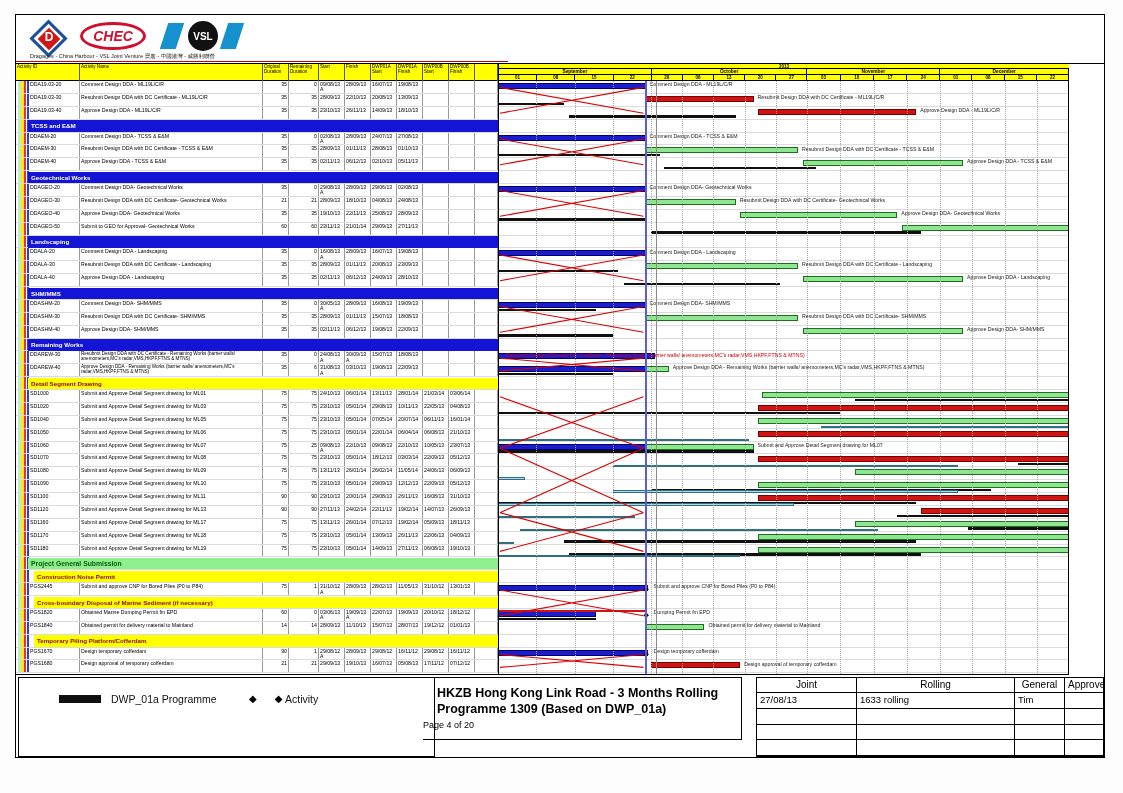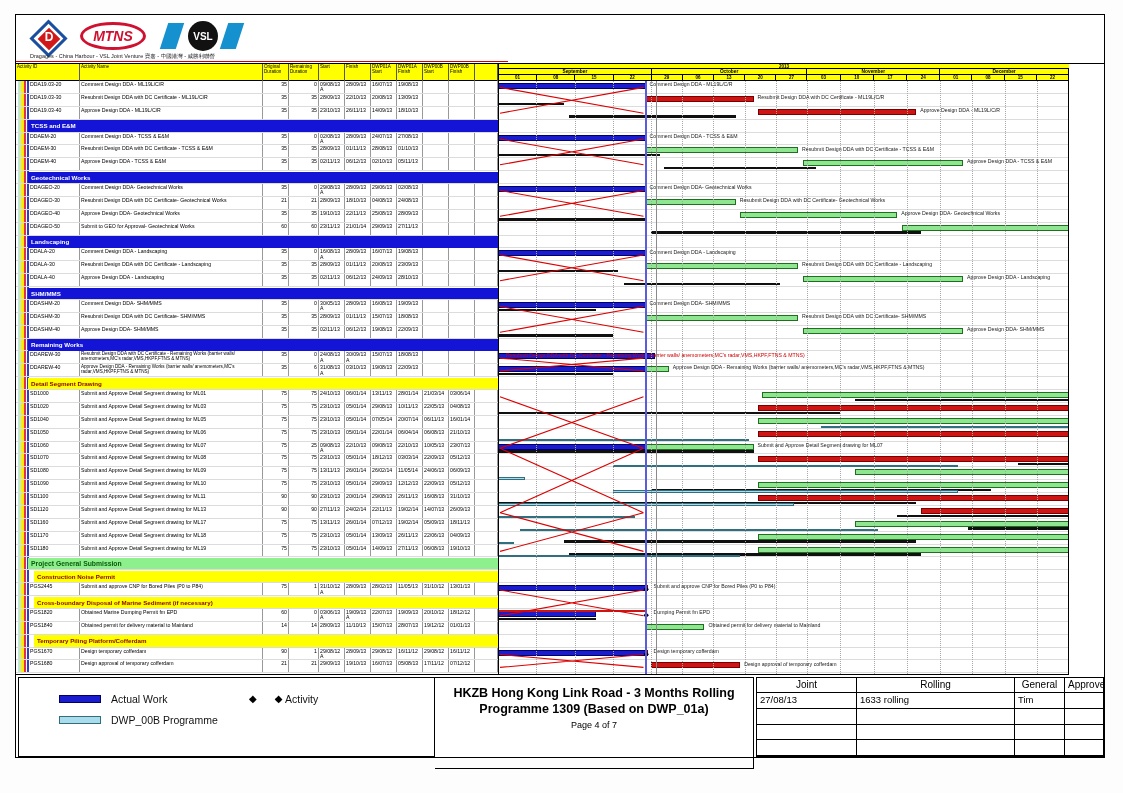--- a/index.html
+++ b/index.html
@@ -48,42 +48,42 @@
   .plotborder-r{position:absolute;right:0;top:0;height:100%;width:1px;background:#000;}
   .zz{position:absolute;left:482px;top:66px;pointer-events:none;z-index:4;}
   .bodybottom{position:absolute;left:0;top:659px;width:1053px;height:1px;background:#000;}
   
   .footer{position:absolute;left:0;top:662px;width:1088px;height:80px;}
   .legendbox{position:absolute;left:2px;top:0;width:417px;height:80px;border:1px solid #000;}
   .legend-grid{position:absolute;left:40px;top:10px;width:360px;display:grid;grid-template-columns:190px 170px;grid-auto-rows:21px;}
   .legend-item{display:flex;align-items:center;font-size:10.5px;color:#111;}
   .swatch{width:42px;height:8px;margin-right:10px;flex:0 0 auto;}
   .swatch.ms{background:none;border:none;height:auto;font-size:10px;color:#000;letter-spacing:18px;margin-right:-6px;}
-  .titlebox{position:absolute;left:419px;top:0;width:319px;height:92px;border:1px solid #000;border-left:none;text-align:center;}
+  .titlebox{position:absolute;left:407px;top:0;width:319px;height:63px;border:1px solid #000;border-left:none;text-align:left;}
   .titlebox .tt{font-weight:bold;font-size:12.5px;line-height:1.25;padding:8px 14px 0 14px;color:#000;}
   .titlebox .pg{font-size:9px;margin-top:3px;color:#000;}
   .revbox{position:absolute;left:740px;top:0;width:348px;height:80px;border:1px solid #000;display:grid;grid-template-columns:100px 158px 50px 38px;grid-template-rows:15px 1fr 1fr 1fr 1fr;}
   .revcell{border-right:1px solid #000;border-bottom:1px solid #000;font-size:9.5px;padding:1px 3px;overflow:hidden;color:#000;}
   .revcell.h{text-align:center;font-size:10px;}
   .revcell:nth-child(4n){border-right:none;}
 </style>
 </head>
 <body>
 
 <div class="page">
   <div class="frame">
 
     <div class="logostrip">
       <div class="dlogo">
         <div class="dia"></div>
           <div class="dia2"></div>
         <div class="dtxt">D</div>
       </div>
       <div class="cheologo">
-          <span>MTNS</span>
+          <span>CHEC</span>
         </div>
       <div class="vsllogo">
         <div class="vsl-sl" style="left:6px;"></div>
         <div class="vsl-circ">VSL</div>
         <div class="vsl-sl" style="left:66px;"></div>
       </div>
       <div class="jvcaption">Dragages - China Harbour - VSL Joint Venture  寶嘉 - 中國港灣 - 威勝利聯營</div>
       <div class="redline"></div>
     </div>
 
@@ -1107,36 +1107,32 @@
       </div>
     <svg class="zz" id="zzsvg" width="571" height="592.802">
         <path d="M2 6.4 L145.5 32.2 M2 32.2 L145.5 6.4 M2 58.0 L145.5 83.8 M2 83.8 L145.5 58.0 M2 109.5 L145.5 135.3 M2 135.3 L145.5 109.5 M2 174.0 L145.5 199.7 M2 199.7 L145.5 174.0 M2 225.5 L145.5 251.3 M2 251.3 L145.5 225.5 M2 277.1 L145.5 290.0 M2 290.0 L145.5 277.1 M2 315.7 L145.5 367.3 M2 367.3 L145.5 315.7 M2 367.3 L145.5 431.7 M2 431.7 L145.5 367.3 M2 431.7 L145.5 470.4 M2 470.4 L145.5 431.7 M2 509.0 L145.5 534.8 M2 534.8 L145.5 509.0 M2 573.5 L145.5 586.4 M2 586.4 L145.5 573.5 " stroke="#dd0000" stroke-width="1.1" fill="none"></path>
       </svg>
     <div class="bodybottom"></div>
 
     <div class="footer">
       <div class="legendbox">
         <div class="legend-grid" id="legendgrid">
             <div class="legend-item">
-              <div class="swatch" style="background: rgb(28, 28, 207); border: 1px solid rgb(0, 0, 106);"></div>
-              <span>Actual Work</span>
+              <div class="swatch" style="background: rgb(16, 16, 16);"></div>
+              <span>DWP_01a Programme</span>
             </div>
             <div class="legend-item">
               <div class="swatch ms">◆◆</div>
               <span>Activity</span>
             </div>
-            <div class="legend-item">
-              <div class="swatch" style="background: rgb(170, 220, 235); border: 1px solid rgb(47, 111, 128);"></div>
-              <span>DWP_00B Programme</span>
-            </div>
           </div>
       </div>
       <div class="titlebox">
         <div class="tt">HKZB Hong Kong Link Road - 3 Months Rolling Programme 1309 (Based on DWP_01a)</div>
-        <div class="pg">Page 4 of 7</div>
+        <div class="pg">Page 4 of 20</div>
       </div>
       <div class="revbox" id="revbox">
           <div class="revcell h">Joint</div>
           <div class="revcell h">Rolling</div>
           <div class="revcell h">General</div>
           <div class="revcell h">Approved</div>
           <div class="revcell">27/08/13</div>
           <div class="revcell">1633 rolling</div>
           <div class="revcell">Tim</div>
           <div class="revcell"></div>

